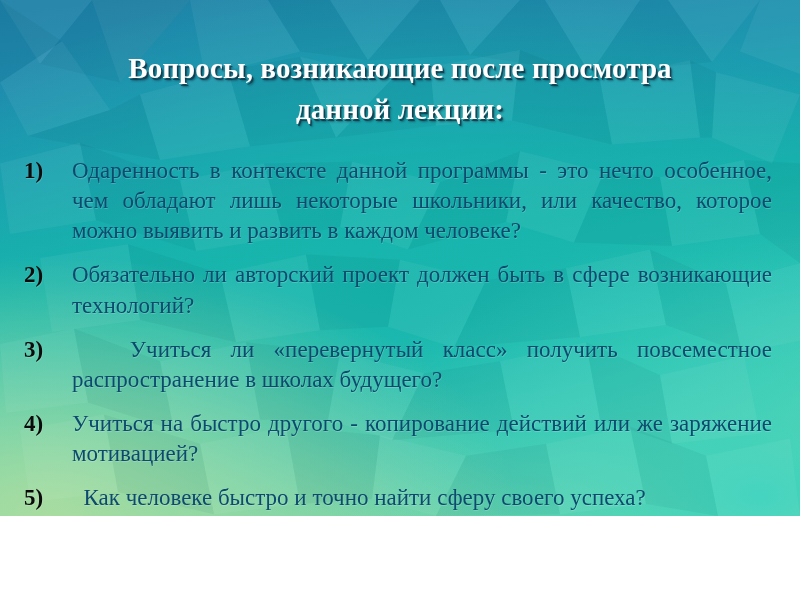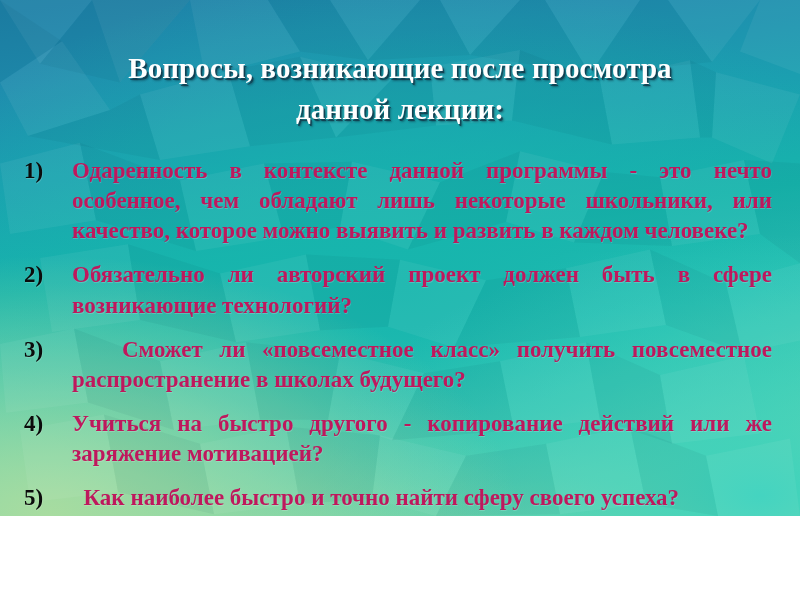--- a/index.html
+++ b/index.html
@@ -74,23 +74,23 @@
     padding-left: 8px;
     box-sizing: border-box;
     color: #0b0b0b;
     font-size: 23px;
     font-weight: bold;
     line-height: 1.31;
     text-shadow: 0.5px 0.5px 0 rgba(255,255,255,0.18);
   }
   .q-text {
     flex: 1 1 auto;
-    color: #be185d;
+    color: #0c4a6e;
     font-size: 23px;
-    font-weight: bold;
+    font-weight: normal;
     line-height: 1.31;
     text-align: justify;
     text-align-last: left;
     padding-right: 12px;
     hyphens: none;
     text-shadow: 0.5px 0.5px 0 rgba(255,255,255,0.18);
     white-space: pre-wrap;
   }
 </style>
 </head>
@@ -181,27 +181,27 @@
       <div class="q-text">Одаренность в контексте данной программы - это нечто особенное, чем обладают лишь некоторые школьники, или качество, которое можно выявить и развить в каждом человеке?</div>
     </div>
 
     <div class="q-item">
       <div class="q-num">2)</div>
       <div class="q-text">Обязательно ли авторский проект должен быть в сфере возникающие технологий?</div>
     </div>
 
     <div class="q-item">
       <div class="q-num">3)</div>
-      <div class="q-text">   Сможет ли «повсеместное класс» получить повсеместное распространение в школах будущего?</div>
+      <div class="q-text">   Учиться ли «перевернутый класс» получить повсеместное распространение в школах будущего?</div>
     </div>
 
     <div class="q-item">
       <div class="q-num">4)</div>
       <div class="q-text">Учиться на быстро другого - копирование действий или же заряжение мотивацией?</div>
     </div>
 
     <div class="q-item">
       <div class="q-num">5)</div>
-      <div class="q-text">  Как наиболее быстро и точно найти сферу своего успеха?</div>
+      <div class="q-text">  Как человеке быстро и точно найти сферу своего успеха?</div>
     </div>
 
   </div>
 </div>
 
 </body></html>

